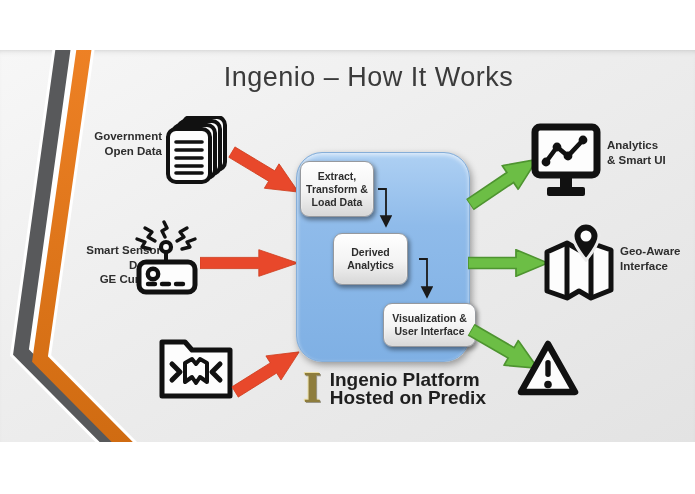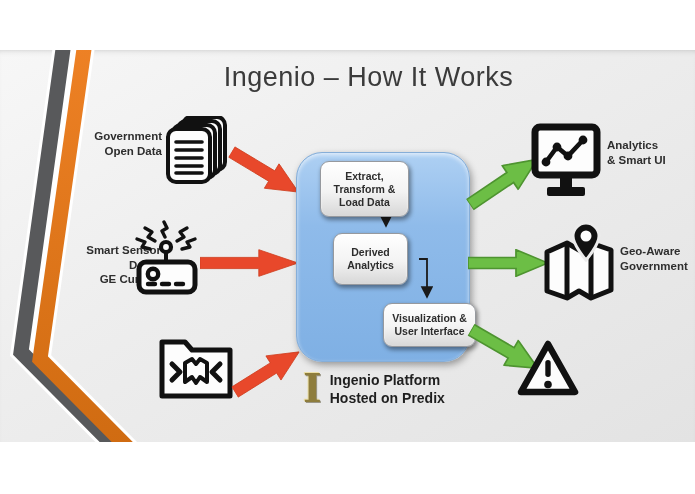--- a/index.html
+++ b/index.html
@@ -38,21 +38,21 @@
           box-shadow:1.5px 2.5px 4px rgba(0,0,0,.4), inset 0 1px 2px rgba(255,255,255,.9);
           display:flex; align-items:center; justify-content:center;
           font-weight:bold; font-size:10.5px; line-height:13px; color:#2d2d2d;
           text-align:center; white-space:pre-line; }
   .connectors { position:absolute; left:0; top:0; width:174px; height:210px; }
 
   .caption { position:absolute; left:303px; top:318px; display:flex; align-items:flex-start; }
   .gold-i { font-family:"DejaVu Serif", serif; font-weight:bold; font-size:40px;
             line-height:40px; color:#8e7d3d;
             text-shadow:1px 1px 0 rgba(60,50,15,.45), -1px -1px 0 rgba(235,220,150,.8); }
-  .caption-text { margin-left:8px; margin-top:3px; font-weight:bold; font-size:14px;
+  .caption-text { margin-left:8px; margin-top:3px; font-weight:bold; font-size:19px;
                   line-height:18px; color:#1f1f1f; white-space:pre-line; }
 </style>
 </head>
 <body>
 
 <div class="canvas">
   <div class="slide">
 
     <svg class="deco" viewBox="0 0 260 392">
       <defs>
@@ -134,21 +134,21 @@
     <div class="platform">
       <svg class="connectors" viewBox="0 0 174 210">
         <defs>
           <marker id="ah" markerWidth="8" markerHeight="8" refX="6" refY="3.5" orient="auto">
             <path d="M0,0 L7,3.5 L0,7 Z" fill="#1a1a1a"></path>
           </marker>
         </defs>
         <path d="M81 36 H89 V73" fill="none" stroke="#1a1a1a" stroke-width="1.8" marker-end="url(#ah)"></path>
         <path d="M122 106 H130 V144" fill="none" stroke="#1a1a1a" stroke-width="1.8" marker-end="url(#ah)"></path>
       </svg>
-      <div class="pbox" style="left:23px;top:8px;width:89px;height:56px;">Extract,
+      <div class="pbox" style="left:3px;top:8px;width:74px;height:56px;">Extract,
 Transform &amp;
 Load Data</div>
       <div class="pbox" style="left:36px;top:80px;width:75px;height:52px;">Derived
 Analytics</div>
       <div class="pbox" style="left:86px;top:150px;width:93px;height:44px;">Visualization &amp;
 User Interface</div>
     </div>
 
     <div class="caption">
       <span class="gold-i">I</span>
@@ -180,21 +180,21 @@
         </svg>
     </div>
     <svg class="icon" style="left:542px;top:172px;width:74px;height:82px;" viewBox="0 0 74 82">
       <path d="M5 30 L25 21 L37 28 L49 21 L69 28 V68 L49 76 L37 69 L25 76 L5 69 Z" fill="#fdfdfd" stroke="#111" stroke-width="5" stroke-linejoin="round"></path>
       <line x1="25" y1="21" x2="25" y2="76" stroke="#111" stroke-width="5"></line>
       <line x1="49" y1="21" x2="49" y2="76" stroke="#111" stroke-width="5"></line>
       <path d="M44 1 C51 1 57 7 57 14 C57 23 44 38 44 38 C44 38 31 23 31 14 C31 7 37 1 44 1 Z" fill="#111" stroke="#ececec" stroke-width="3"></path>
       <circle cx="44" cy="14" r="5.5" fill="#fdfdfd"></circle>
     </svg>
     <div class="lbl" style="left:620px;top:194px;width:76px;">Geo-Aware
-Government</div>
+Interface</div>
 
     <div class="arrow green" style="left:466px;top:284px;width:77px;height:30px;transform:rotate(30deg);">
       <svg viewBox="0 0 100 40" preserveAspectRatio="none">
           <polygon points="0,12 60,12 60,1 100,20 60,39 60,28 0,28"></polygon>
         </svg>
     </div>
     <svg class="icon" style="left:516px;top:289px;width:64px;height:60px;" viewBox="0 0 64 60">
       <path d="M32 5 L59 53 H5 Z" fill="#fdfdfd" stroke="#111" stroke-width="6.5" stroke-linejoin="round"></path>
       <rect x="29.3" y="21" width="5.4" height="17" rx="2.7" fill="#111"></rect>
       <circle cx="32" cy="45.5" r="3.8" fill="#111"></circle>

